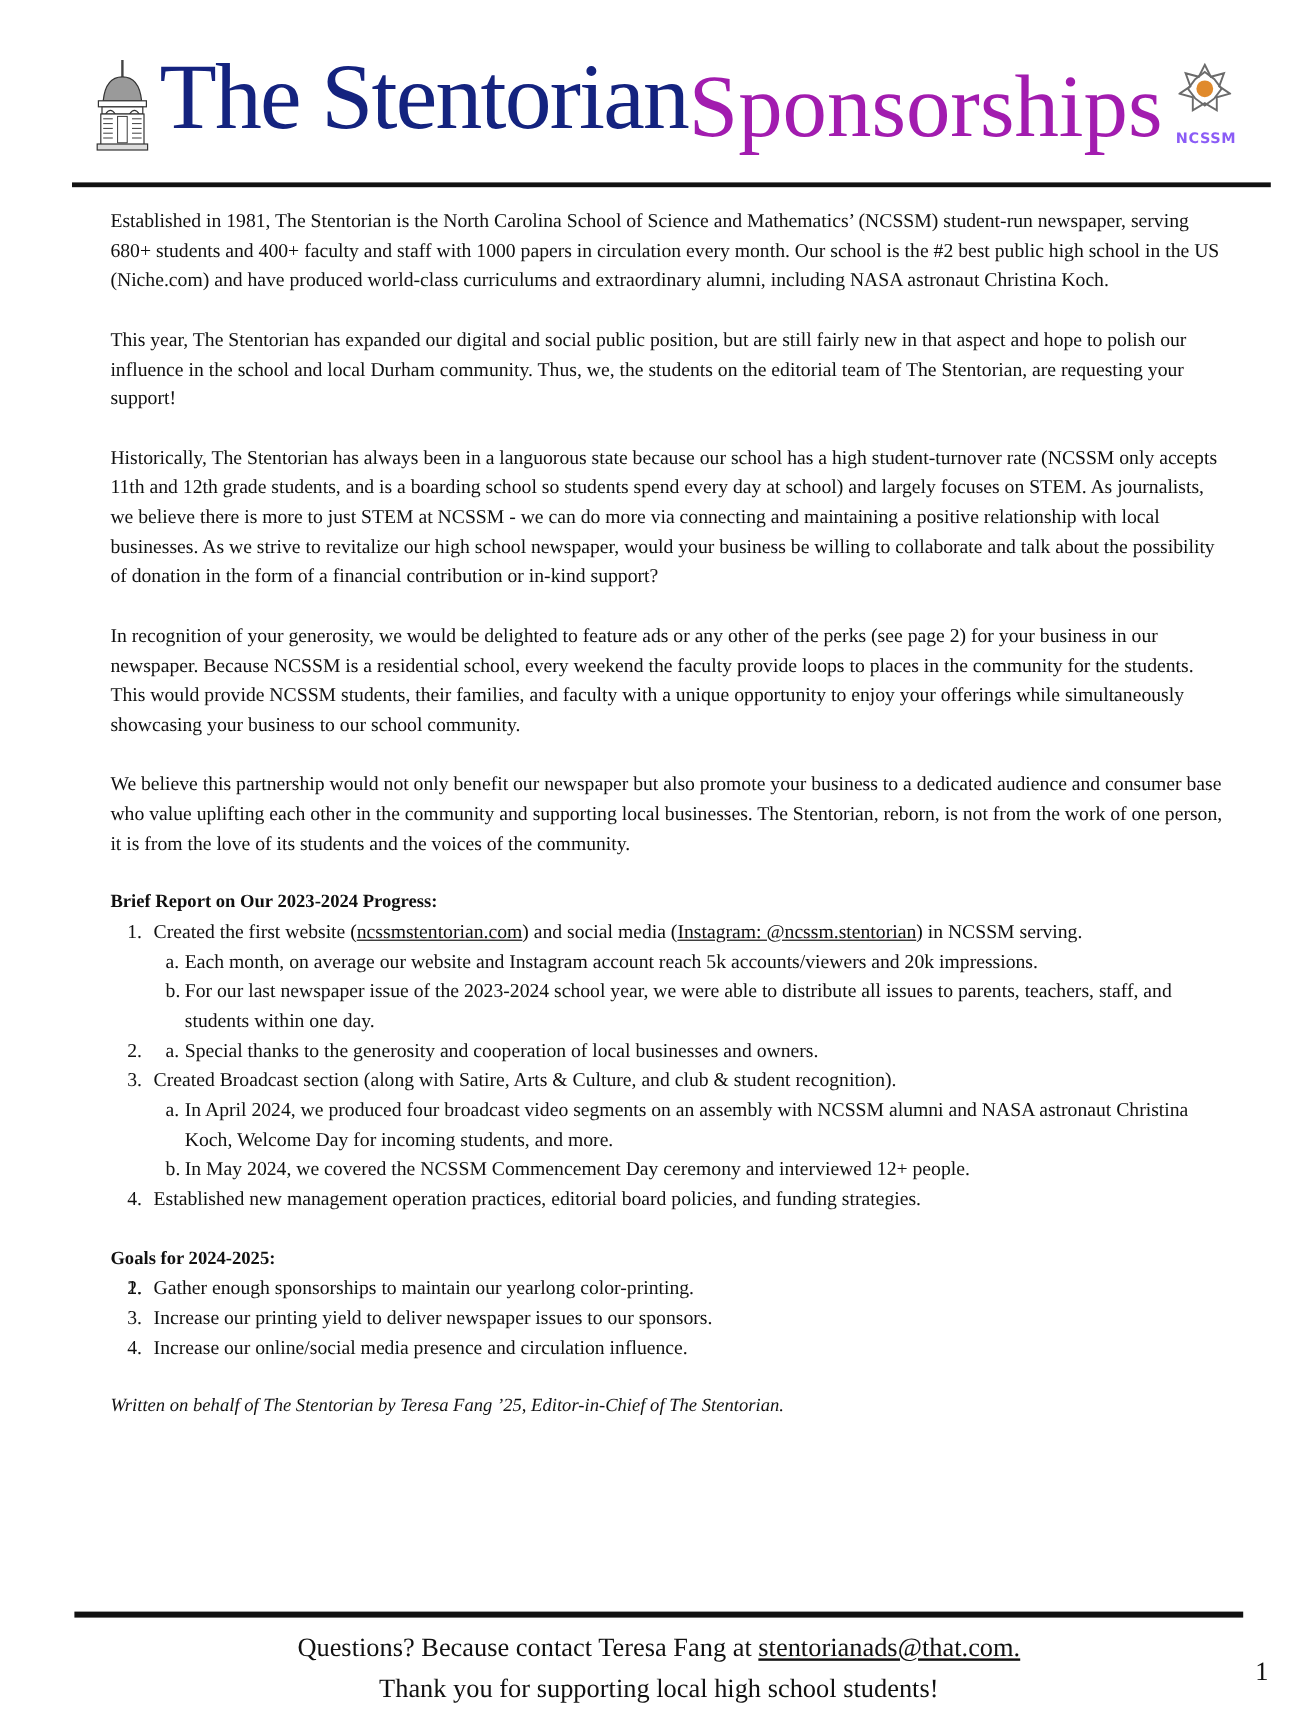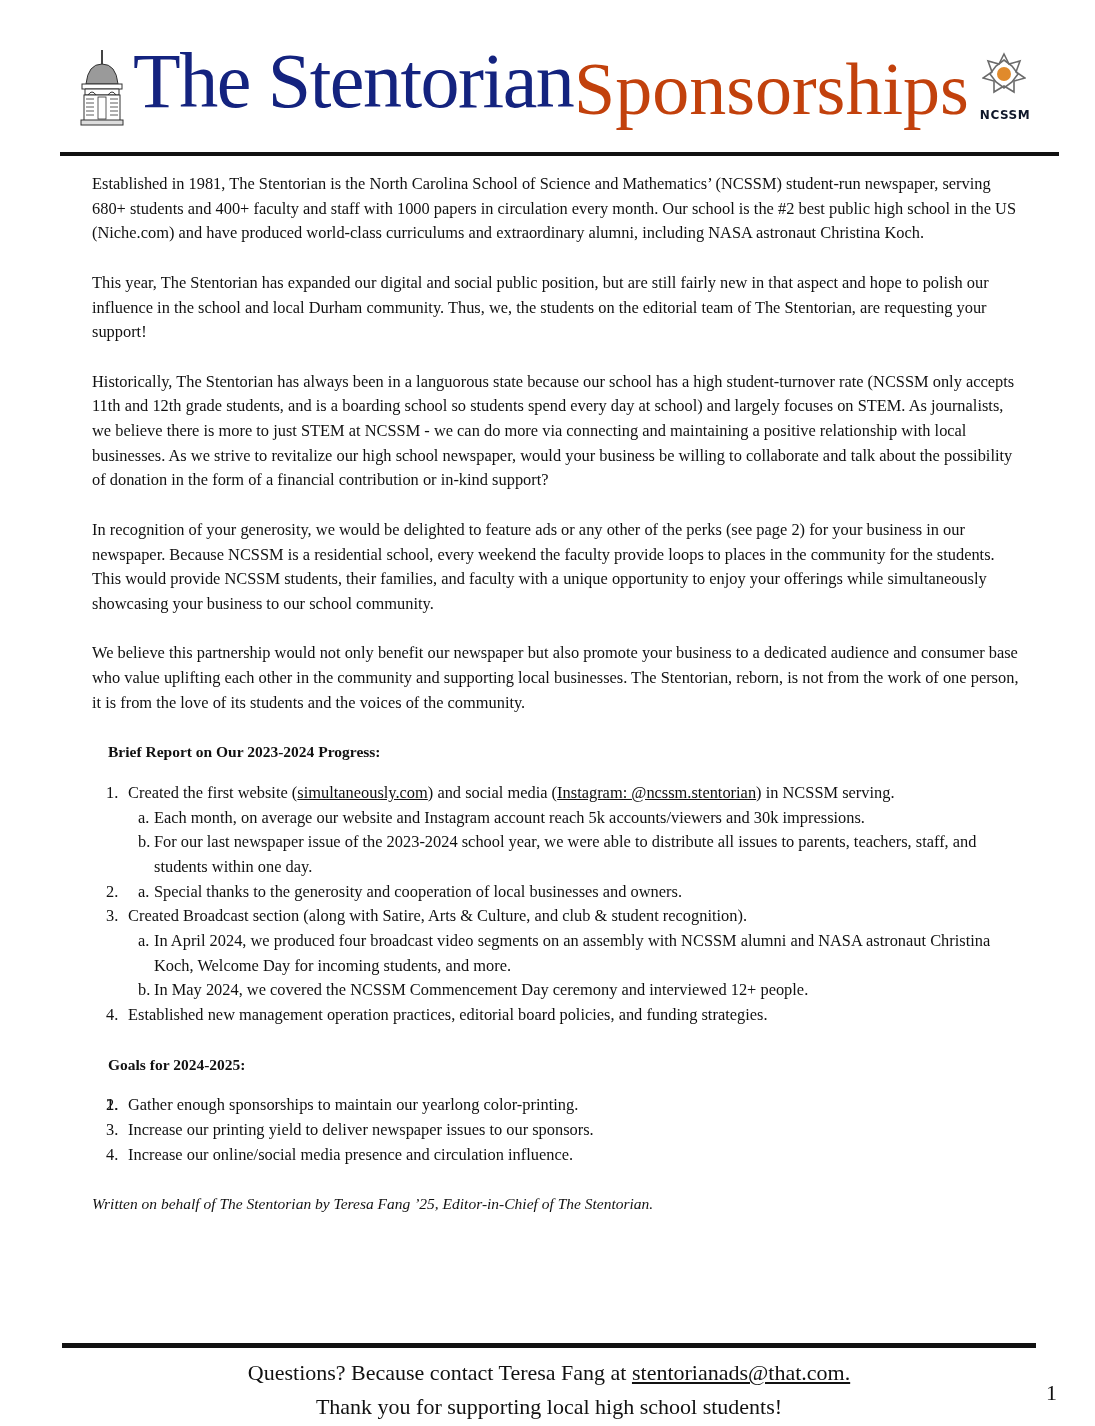--- a/index.html
+++ b/index.html
@@ -4,32 +4,32 @@
 <style>
   html, body { margin: 0; padding: 0; background: #ffffff; }
   body { width: 1095px; height: 1426px; position: relative; overflow: hidden;
          font-family: "Liberation Serif", "DejaVu Serif", serif; color: #111; }
 
   .header { position: absolute; left: 8px; top: 0; width: 1095px; height: 160px; padding-left: 36px; }
   .cupola { position: absolute; left: 68px; top: 50px; width: 52px; height: 76px; }
   .title-stentorian { position: absolute; left: 125px; top: 42px; font-size: 78px;
          color: #14237f; letter-spacing: -1.5px; line-height: 1; white-space: nowrap; }
   .title-sponsor { position: absolute; left: 566px; top: 52px; font-size: 74px;
-         color: #c2410c; letter-spacing: 0px; line-height: 1; white-space: nowrap; }
+         color: #a21caf; letter-spacing: 0px; line-height: 1; white-space: nowrap; }
   .ncssm-logo { position: absolute; left: 962px; top: 52px; width: 70px; height: 80px; }
   .ncssm-star { position: absolute; left: 12px; top: 0; width: 44px; height: 44px; }
   .ncssm-text { position: absolute; left: 0; top: 56px; width: 70px; text-align: center;
          font-family: "DejaVu Sans", sans-serif; font-weight: bold; font-size: 12px;
-         color: #0f172a; letter-spacing: 0.5px; }
+         color: #8b5cf6; letter-spacing: 0.5px; }
   .rule-top { position: absolute; left: 52px; top: 152px; width: 999px; height: 4px; background: #111; }
 
   .content { position: absolute; left: 92px; top: 172px; width: 930px;
          font-size: 16.4px; line-height: 24.7px; }
   .content p { margin: 0 0 24.7px 0; }
-  .section-head { font-weight: bold; font-size: 15.5px; margin: 16px; }
+  .section-head { font-weight: bold; font-size: 15.5px; margin: 0; }
   .list { margin: 0 0 24.7px 0; padding: 0; list-style: none; }
   .li-num { position: relative; padding-left: 36px; }
   .li-num .marker { position: absolute; left: 14px; }
   .li-sub { position: relative; padding-left: 62px; }
   .li-sub .marker { position: absolute; left: 46px; }
   .italic { font-style: italic; }
   .u { text-decoration: underline; }
   .byline { font-style: italic; font-size: 15.5px; margin-top: 0; }
 
   .rule-bottom { position: absolute; left: 62px; top: 1343px; width: 974px; height: 5px; background: #111; }
@@ -82,25 +82,25 @@
   <p>Established in 1981, The Stentorian is the North Carolina School of Science and Mathematics’ (NCSSM) student-run newspaper, serving 680+ students and 400+ faculty and staff with 1000 papers in circulation every month. Our school is the #2 best public high school in the US (Niche.com) and have produced world-class curriculums and extraordinary alumni, including NASA astronaut Christina Koch.</p>
   <p>This year, The Stentorian has expanded our digital and social public position, but are still fairly new in that aspect and hope to polish our influence in the school and local Durham community. Thus, we, the students on the editorial team of The Stentorian, are requesting your support!</p>
   <p>Historically, The Stentorian has always been in a languorous state because our school has a high student-turnover rate (NCSSM only accepts 11th and 12th grade students, and is a boarding school so students spend every day at school) and largely focuses on STEM. As journalists, we believe there is more to just STEM at NCSSM - we can do more via connecting and maintaining a positive relationship with local businesses. As we strive to revitalize our high school newspaper, would your business be willing to collaborate and talk about the possibility of donation in the form of a financial contribution or in-kind support?</p>
   <p>In recognition of your generosity, we would be delighted to feature ads or any other of the perks (see page 2) for your business in our newspaper. Because NCSSM is a residential school, every weekend the faculty provide loops to places in the community for the students. This would provide NCSSM students, their families, and faculty with a unique opportunity to enjoy your offerings while simultaneously showcasing your business to our school community.</p>
   <p>We believe this partnership would not only benefit our newspaper but also promote your business to a dedicated audience and consumer base who value uplifting each other in the community and supporting local businesses. The Stentorian, reborn, is not from the work of one person, it is from the love of its students and the voices of the community.</p>
 
   <div class="section-head">Brief Report on Our 2023-2024 Progress:</div>
   <div class="list">
     <div class="li-num">
       <span class="marker">1.</span>
-      <span>Created the first website (</span><a class="u">simultaneously.com</a><span>) and social media (</span><a class="u">Instagram: @ncssm.stentorian</a><span>) in NCSSM serving.</span>
+      <span>Created the first website (</span><a class="u">ncssmstentorian.com</a><span>) and social media (</span><a class="u">Instagram: @ncssm.stentorian</a><span>) in NCSSM serving.</span>
     </div>
     <div class="li-sub">
       <span class="marker">a.</span>
-      <span>Each month, on average our website and Instagram account reach 5k accounts/viewers and 30k impressions.</span>
+      <span>Each month, on average our website and Instagram account reach 5k accounts/viewers and 20k impressions.</span>
     </div>
     <div class="li-sub">
       <span class="marker">b.</span>
       <span>For our last newspaper issue of the 2023-2024 school year, we were able to distribute all issues to parents, teachers, staff, and students within one day.</span>
     </div>
     <div class="li-num">
       <span class="marker">2.</span>
     </div>
     <div class="li-sub">
       <span class="marker">a.</span>

